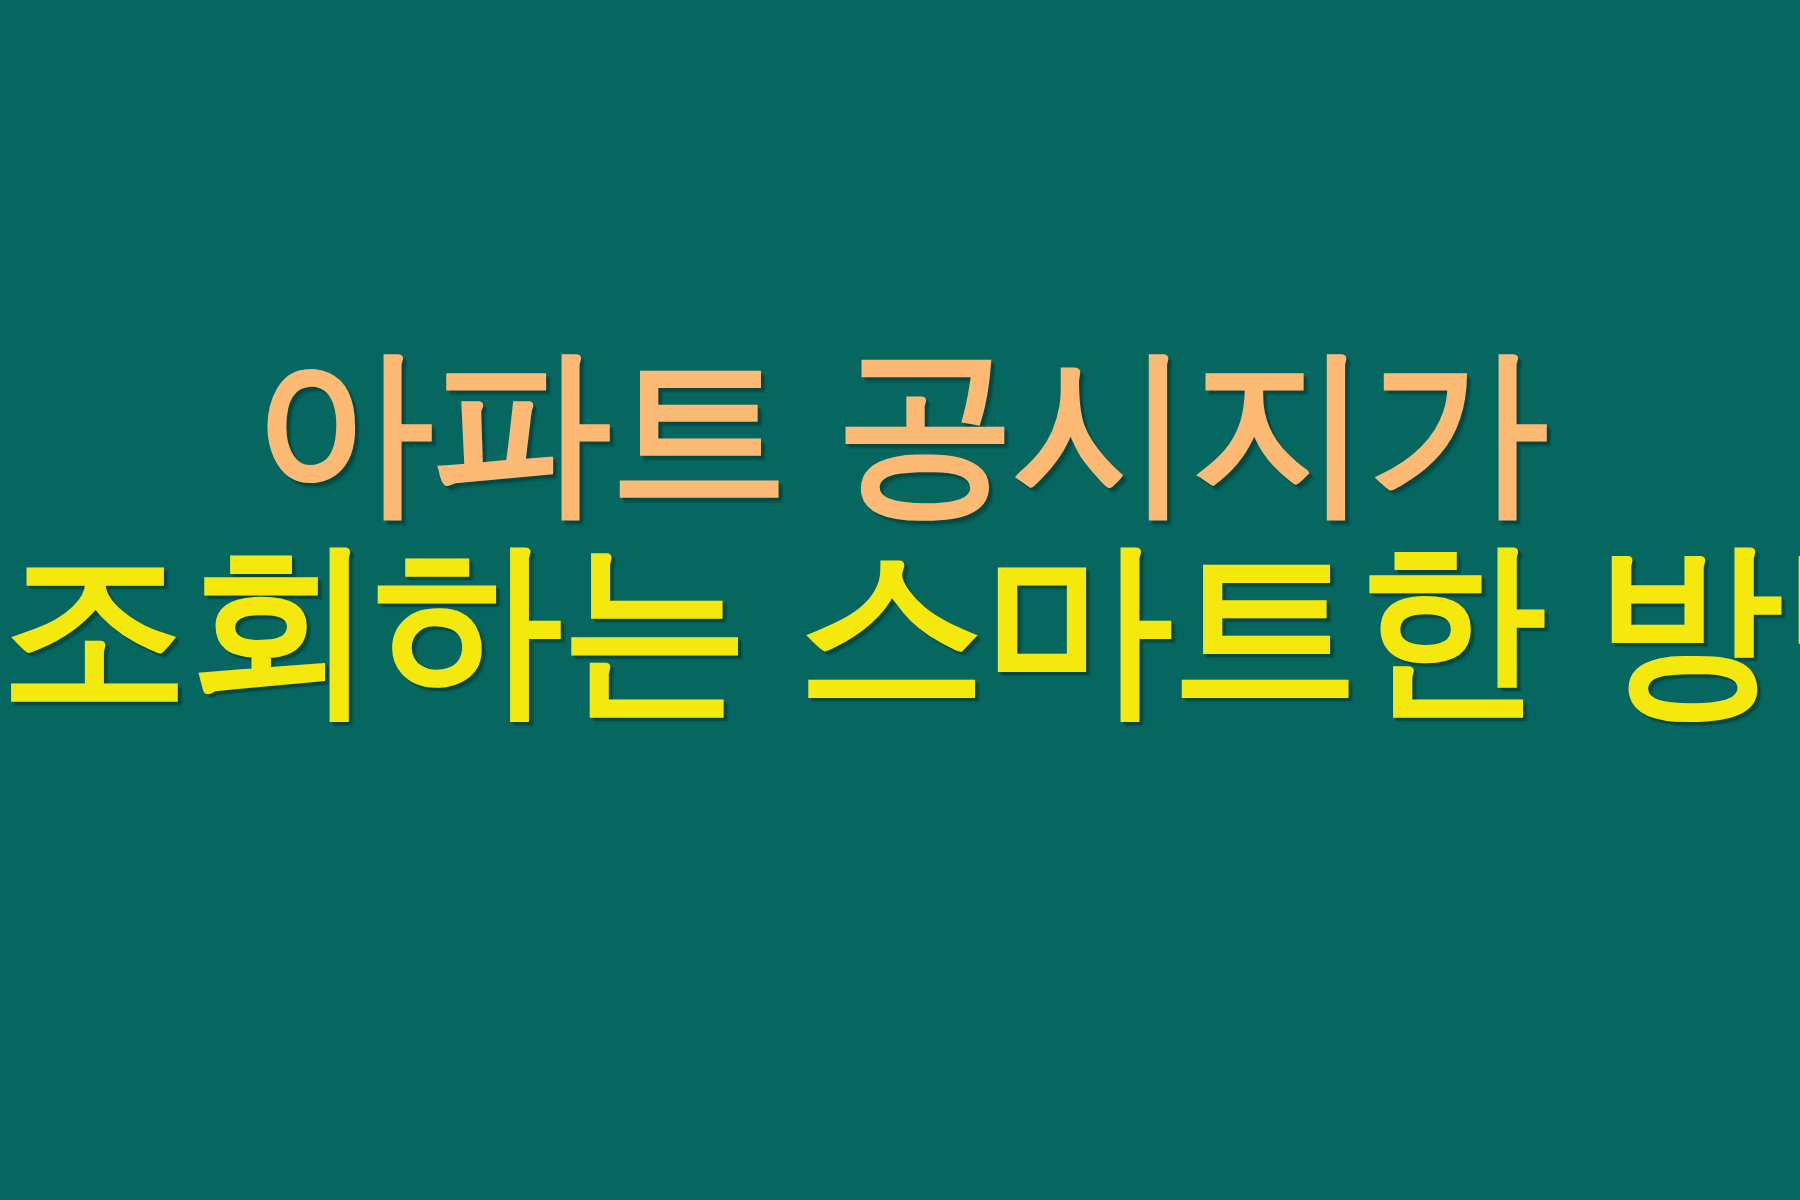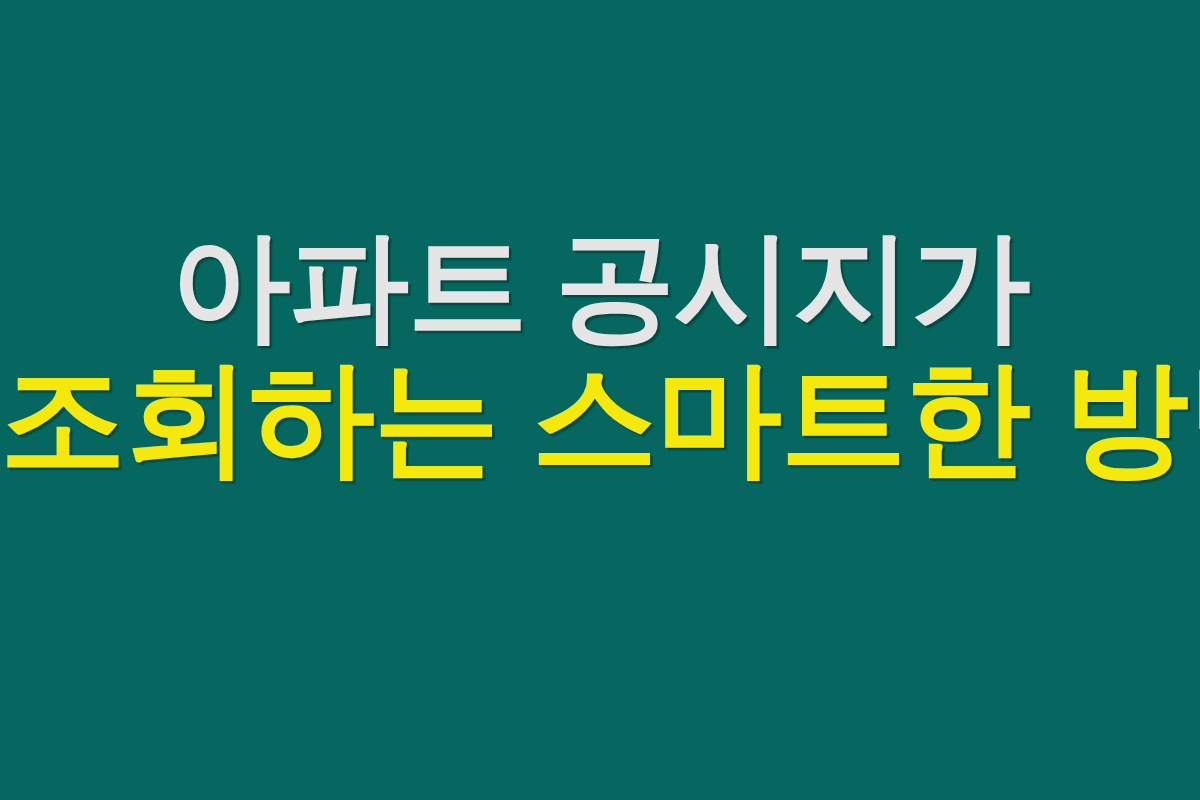--- a/index.html
+++ b/index.html
@@ -68,19 +68,19 @@
     margin-top: 6px;
   }
 </style>
 </head>
 <body>
 
 <div id="banner" style="background-color: rgb(6, 103, 96);">
 
   <div id="headline-block">
 
-    <span class="headline-line line-1" style="color: #e5e5e5; font-family: Liberation Serif, serif;">아파트 공시지가</span>
+    <span class="headline-line line-1" style="color: #fdba74;">아파트 공시지가</span>
 
     <span class="headline-line line-2" style="color: rgb(245, 232, 12);">조회하는 스마트한 방법</span>
 
   </div>
 
 </div>
 
 </body></html>

